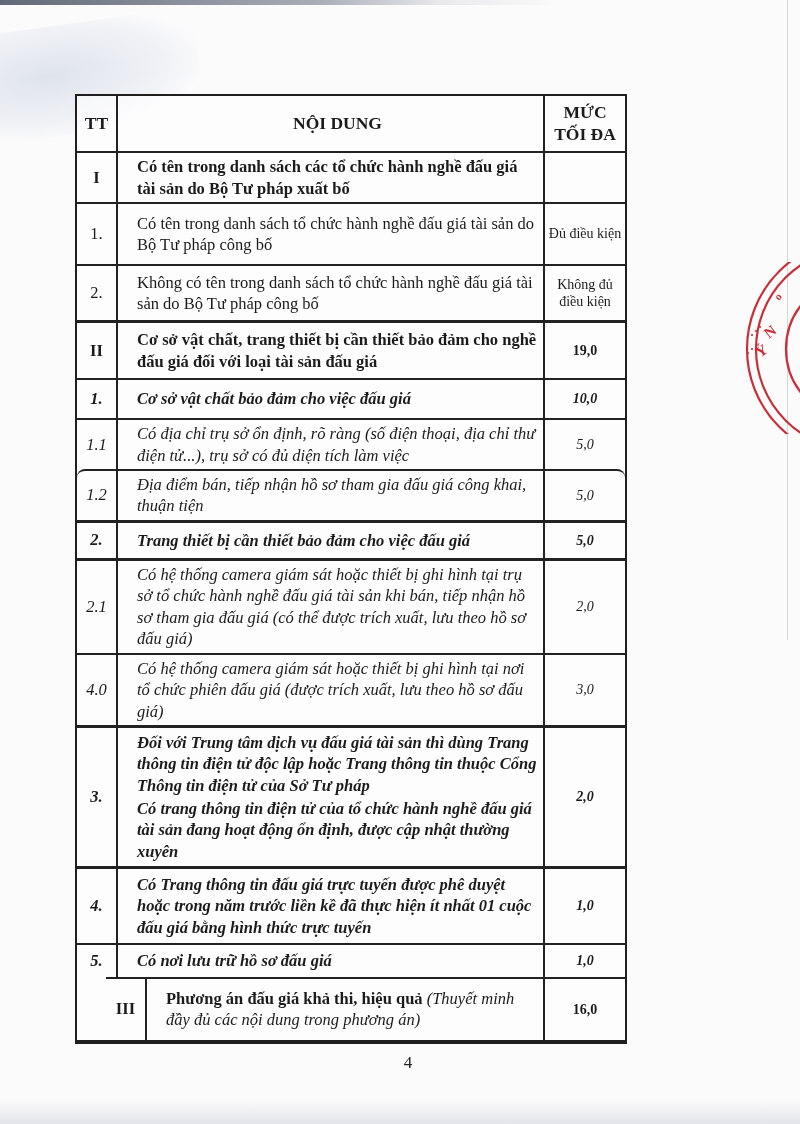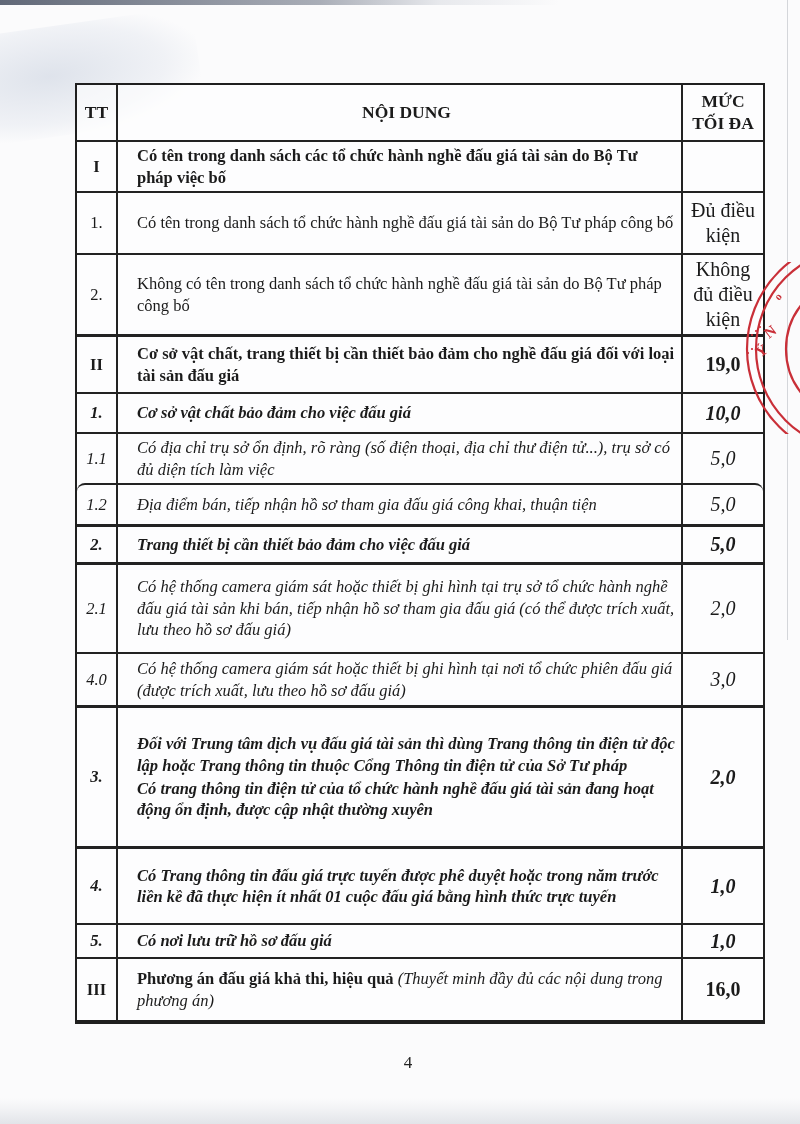--- a/index.html
+++ b/index.html
@@ -26,21 +26,21 @@
     background:linear-gradient(to top, rgba(168,175,188,.30), rgba(180,186,198,.12) 60%, rgba(0,0,0,0));
     pointer-events:none;
   }
   .scan-right-line{
     position:absolute;left:787px;top:0;width:1px;height:640px;
     background:rgba(140,145,155,.35);
     pointer-events:none;
   }
   
   .tbl{
-    position:absolute;left:75px;top:83px;width:690px;
+    position:absolute;left:75px;top:94px;width:552px;
     border:2.5px solid #1f1f1f;
     box-sizing:border-box;
     background:rgba(255,255,255,.6);
     border-bottom-width:4px;
   }
   .row{display:flex;align-items:stretch;border-top:2px solid #222;box-sizing:border-box;}
   .row:first-child{border-top:none;}
   .row.thick{border-top-width:3.5px;}
   .c-num{
     width:41px;flex:0 0 41px;border-right:2px solid #222;box-sizing:border-box;
@@ -50,21 +50,21 @@
   .c-txt{
     flex:1 1 auto;min-width:0;padding:3px 5px 3px 19px;box-sizing:border-box;
     display:flex;flex-direction:column;justify-content:center;
     font-size:16.5px;line-height:1.3;
   }
   .c-txt p{margin:0;}
   .c-txt p + p{margin-top:2px;}
   .c-val{
     width:82px;flex:0 0 82px;border-left:2px solid #222;box-sizing:border-box;
     display:flex;align-items:center;justify-content:center;text-align:center;
-    font-size:20px;line-height:1.25;padding:2px;
+    font-size:14px;line-height:1.25;padding:2px;
   }
   
   .row.hdr .c-num,.row.hdr .c-txt,.row.hdr .c-val{font-weight:bold;font-size:17.5px;}
   .row.hdr .c-txt{align-items:center;}
   
   .b{font-weight:bold;}
   .i{font-style:italic;}
   .bi{font-weight:bold;font-style:italic;}
   
   .tbl > :nth-child(1){min-height:55px;}
@@ -74,21 +74,21 @@
   .tbl > :nth-child(5){min-height:58px;}
   .tbl > :nth-child(6){min-height:40px;}
   .tbl > :nth-child(7){min-height:51px;}
   .tbl > :nth-child(8){min-height:41px;border-radius:8px;}
   .tbl > :nth-child(9){min-height:38px;}
   .tbl > :nth-child(10){min-height:90px;}
   .tbl > :nth-child(11){min-height:53px;}
   .tbl > :nth-child(12){min-height:141px;}
   .tbl > :nth-child(13){min-height:77px;}
   .tbl > :nth-child(14){min-height:34px;}
-  .tbl > :nth-child(15){min-height:63px;}
+  .tbl > :nth-child(15){min-height:63px;margin-left:29px;}
   
   .stamp{position:absolute;left:735px;top:262px;width:65px;height:172px;pointer-events:none;}
   
   .page-num{
     position:absolute;left:0;top:1053px;width:816px;text-align:center;
     font-size:17px;color:#222;
   }
 </style>
 </head>
 <body>
@@ -101,21 +101,21 @@
 <div class="tbl">
 
   <div class="row hdr">
     <div class="c-num">TT</div>
     <div class="c-txt">NỘI DUNG</div>
     <div class="c-val">MỨC TỐI ĐA</div>
   </div>
 
   <div class="row">
     <div class="c-num b">I</div>
-    <div class="c-txt b">Có tên trong danh sách các tổ chức hành nghề đấu giá tài sản do Bộ Tư pháp việc bố</div>
+    <div class="c-txt b">Có tên trong danh sách các tổ chức hành nghề đấu giá tài sản do Bộ Tư pháp xuất bố</div>
     <div class="c-val"></div>
   </div>
 
   <div class="row">
     <div class="c-num">1.</div>
     <div class="c-txt">Có tên trong danh sách tổ chức hành nghề đấu giá tài sản do Bộ Tư pháp công bố</div>
     <div class="c-val">Đủ điều kiện</div>
   </div>
 
   <div class="row">

